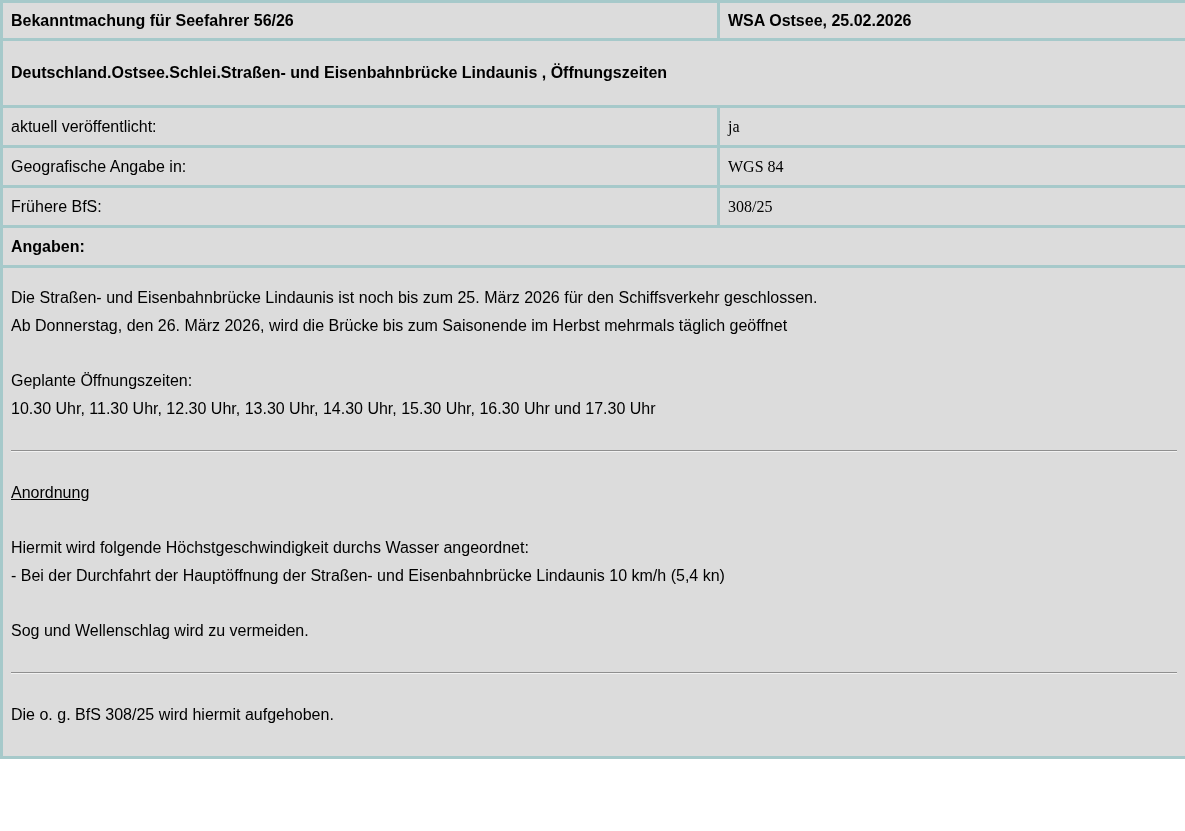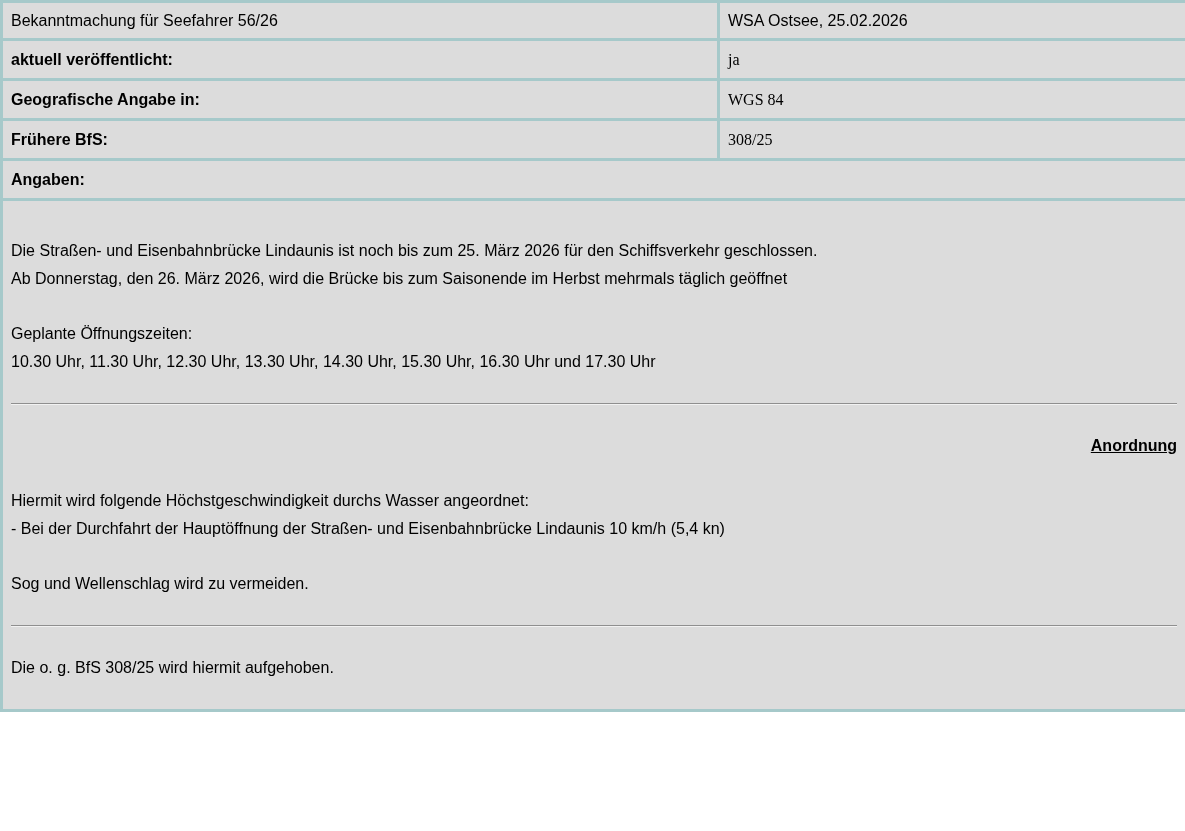--- a/index.html
+++ b/index.html
@@ -23,79 +23,82 @@
   table.notice td{
     border:3px solid var(--teal);
     padding:0 8px;
     background:var(--gray);
     vertical-align:middle;
     overflow:hidden;
   }
   td.hdr{
     background:var(--white);
     height:35px;
-    font-weight:normal;
+    font-weight:bold;
   }
   td.subject{
     height:64px;
     vertical-align:bottom;
     padding-bottom:10px;
     font-weight:bold;
   }
   td.flabel{
     height:37px;
-    font-weight:bold;
+    font-weight:normal;
   }
   td.fvalue{
     height:37px;
     font-weight:normal;
     font-family:Liberation Serif, serif;
   }
   td.angaben{
     height:37px;
     font-weight:bold;
   }
   td.bodycell{
     height:437px;
     vertical-align:top;
     padding:8px;
   }
   .bodycell p{
     margin:27px 0;
     line-height:28px;
   }
   .bodycell p.first{
-    margin-top:36px;
+    margin-top:16px;
   }
   .bodycell hr{
     border:0;
     border-top:1px solid #8f8f8f;
     border-bottom:1px solid #f2f2f2;
     margin:18px 0 12px 0;
   }
   .section-heading{
-    text-align:right;
-    font-weight:bold;
+    text-align:left;
+    font-weight:normal;
   }
   .section-heading span{
     text-decoration:underline;
   }
 </style>
 </head>
 <body>
 
 <table class="notice">
   <colgroup>
     <col style="width:717px">
     <col style="width:468px">
   </colgroup>
   <tbody>
       <tr>
     <td class="hdr">Bekanntmachung für Seefahrer 56/26</td>
     <td class="hdr">WSA Ostsee, 25.02.2026</td>
+  </tr>
+  <tr>
+    <td class="subject" colspan="2">Deutschland.Ostsee.Schlei.Straßen- und Eisenbahnbrücke Lindaunis , Öffnungszeiten</td>
   </tr>
   <tr>
     <td class="flabel">aktuell veröffentlicht:</td>
     <td class="fvalue">ja</td>
   </tr>
   <tr>
     <td class="flabel">Geografische Angabe in:</td>
     <td class="fvalue">WGS 84</td>
   </tr>
   <tr>

